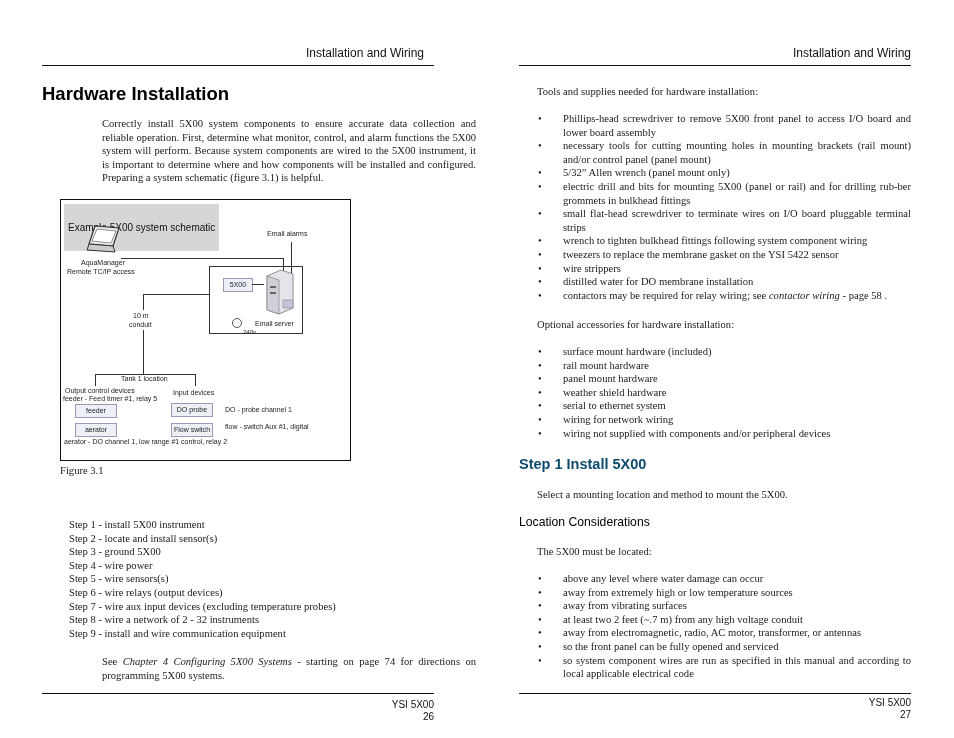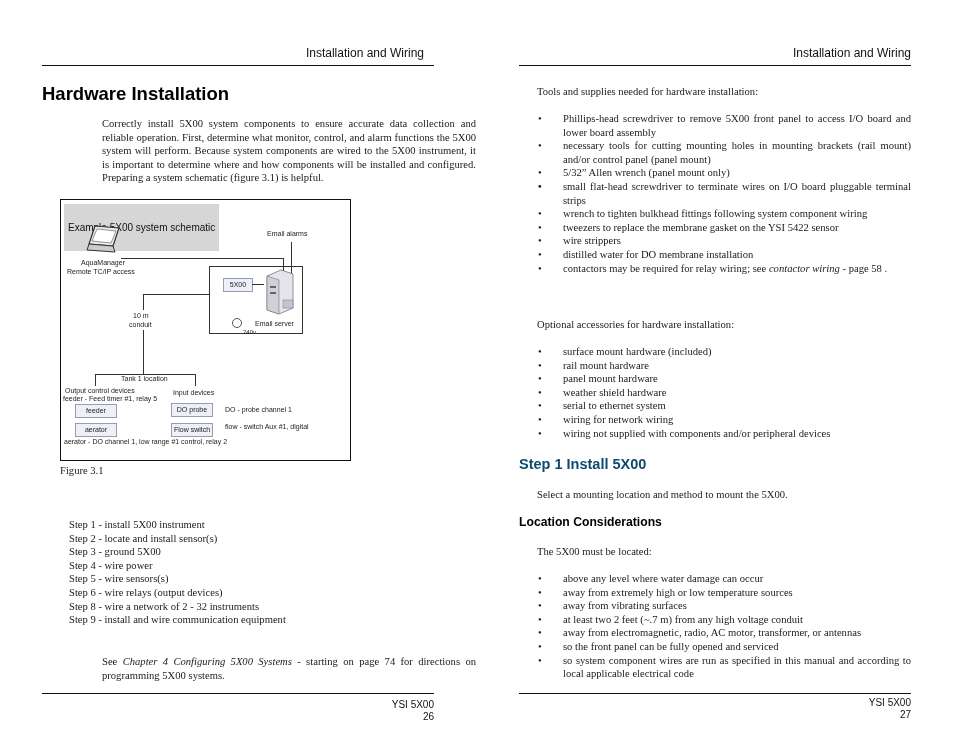--- a/index.html
+++ b/index.html
@@ -6,21 +6,21 @@
   body { width:954px; height:738px; position:relative; overflow:hidden; color:#1a1a1a; }
   .page { position:absolute; top:0; height:738px; }
   .page.left { left:42px; width:392px; }
   .page.right { left:519px; width:392px; }
   .run-head { position:absolute; top:46px; right:10px; font-family:"Liberation Sans",sans-serif; font-size:12px; color:#111; }
   .page.right .run-head { right:0; }
   .hrule { position:absolute; left:0; width:392px; height:1px; background:#111; }
   .serif { font-family:"Liberation Serif","DejaVu Serif",serif; font-size:10.6px; line-height:13.6px; color:#1a1a1a; }
   .h1 { position:absolute; top:83px; left:0; font-family:"Liberation Sans",sans-serif; font-weight:bold; font-size:18.5px; color:#000; }
   .h2 { position:absolute; left:0; font-family:"Liberation Sans",sans-serif; font-weight:bold; font-size:14.5px; color:#0c4a6e; }
-  .h3 { position:absolute; left:0; font-family:"Liberation Sans",sans-serif; font-weight:bold; font-size:12.2px; color:#000; }
+  .h3 { position:absolute; left:0; font-family:"Liberation Sans",sans-serif; font-weight:normal; font-size:12.2px; color:#000; }
   .block { position:absolute; left:18px; width:374px; text-align:justify;margin-left:42px; }
   .foot { position:absolute; top:699px; left:0; width:392px; text-align:right; font-family:"Liberation Sans",sans-serif; font-size:10px; line-height:12px; color:#111; }
   ul.bul { list-style:none; margin:0; padding:0; position:absolute; left:18px; width:374px; }
   ul.bul li { position:relative; padding-left:26px; text-align:justify; }
   ul.bul li .dot { position:absolute; left:1px; top:0; }
   .steps { position:absolute; left:27px; }
   .fig { position:absolute; left:18px; top:199px; width:289px; height:260px; border:1.2px solid #111; background:#fff; overflow:hidden; }
   .fig .t { position:absolute; font-family:"Liberation Sans",sans-serif; font-size:7px; color:#222; white-space:nowrap; }
   .fig .title { position:absolute; left:3px; top:4px; padding:18px 4px; background:#d6d6d6; font-family:"Liberation Sans",sans-serif; font-size:10px; color:#111; }
   .fig .box { position:absolute; background:#eef0f7; border:1px solid #9a9ab8; font-family:"Liberation Sans",sans-serif; font-size:7px; text-align:center; color:#222; }
@@ -93,20 +93,21 @@
   <div class="serif" style="position:absolute;left:18px;top:464px">Figure 3.1</div>
 
 
   <div class="steps serif" style="top:518px">
     <div>Step 1 - install 5X00 instrument</div>
     <div>Step 2 - locate and install sensor(s)</div>
     <div>Step 3 - ground 5X00</div>
     <div>Step 4 - wire power</div>
     <div>Step 5 - wire sensors(s)</div>
     <div>Step 6 - wire relays (output devices)</div>
+    <div>Step 7 - wire aux input devices (excluding temperature probes)</div>
     <div>Step 8 - wire a network of 2 - 32 instruments</div>
     <div>Step 9 - install and wire communication equipment</div>
   </div>
 
   <div class="block serif" style="top:655px"><span>See </span><span class="italic">Chapter 4 Configuring 5X00 Systems</span><span> - starting on page 74  for directions on programming  5X00 systems.</span></div>
 
   <div class="hrule" style="top:693px"></div>
   <div class="foot">
     <div>YSI 5X00</div>
     <div>26</div>
@@ -116,21 +117,21 @@
 <div class="page right">
   <div class="run-head">Installation and Wiring</div>
   <div class="hrule" style="top:65px"></div>
 
   <div class="serif" style="position:absolute;left:18px;top:85px">Tools and supplies needed for hardware installation:</div>
 
   <ul class="bul serif" style="top:112px">
     <li><span class="dot">•</span><span>Phillips-head screwdriver to remove 5X00 front panel to access I/O board and lower board assembly</span></li>
     <li><span class="dot">•</span><span>necessary tools for cutting mounting holes in mounting brackets (rail mount) and/or control panel (panel mount)</span></li>
     <li><span class="dot">•</span><span>5/32” Allen wrench (panel mount only)</span></li>
-    <li><span class="dot">•</span></li>
+    <li><span class="dot">•</span><span>electric drill and bits for mounting 5X00 (panel or rail) and for drilling rub-ber grommets in bulkhead fittings</span></li>
     <li><span class="dot">•</span><span>small flat-head screwdriver to terminate wires on I/O board pluggable terminal strips</span></li>
     <li><span class="dot">•</span><span>wrench to tighten bulkhead fittings following system component wiring</span></li>
     <li><span class="dot">•</span><span>tweezers to replace the membrane gasket on the YSI 5422 sensor</span></li>
     <li><span class="dot">•</span><span>wire strippers</span></li>
     <li><span class="dot">•</span><span>distilled water for DO membrane installation</span></li>
     <li><span class="dot">•</span><span>contactors may be required for relay wiring; see </span><span class="italic">contactor wiring</span><span> - page 58 .</span></li>
   </ul>
 
   <div class="serif" style="position:absolute;left:18px;top:318px">Optional accessories for hardware installation:</div>
 

